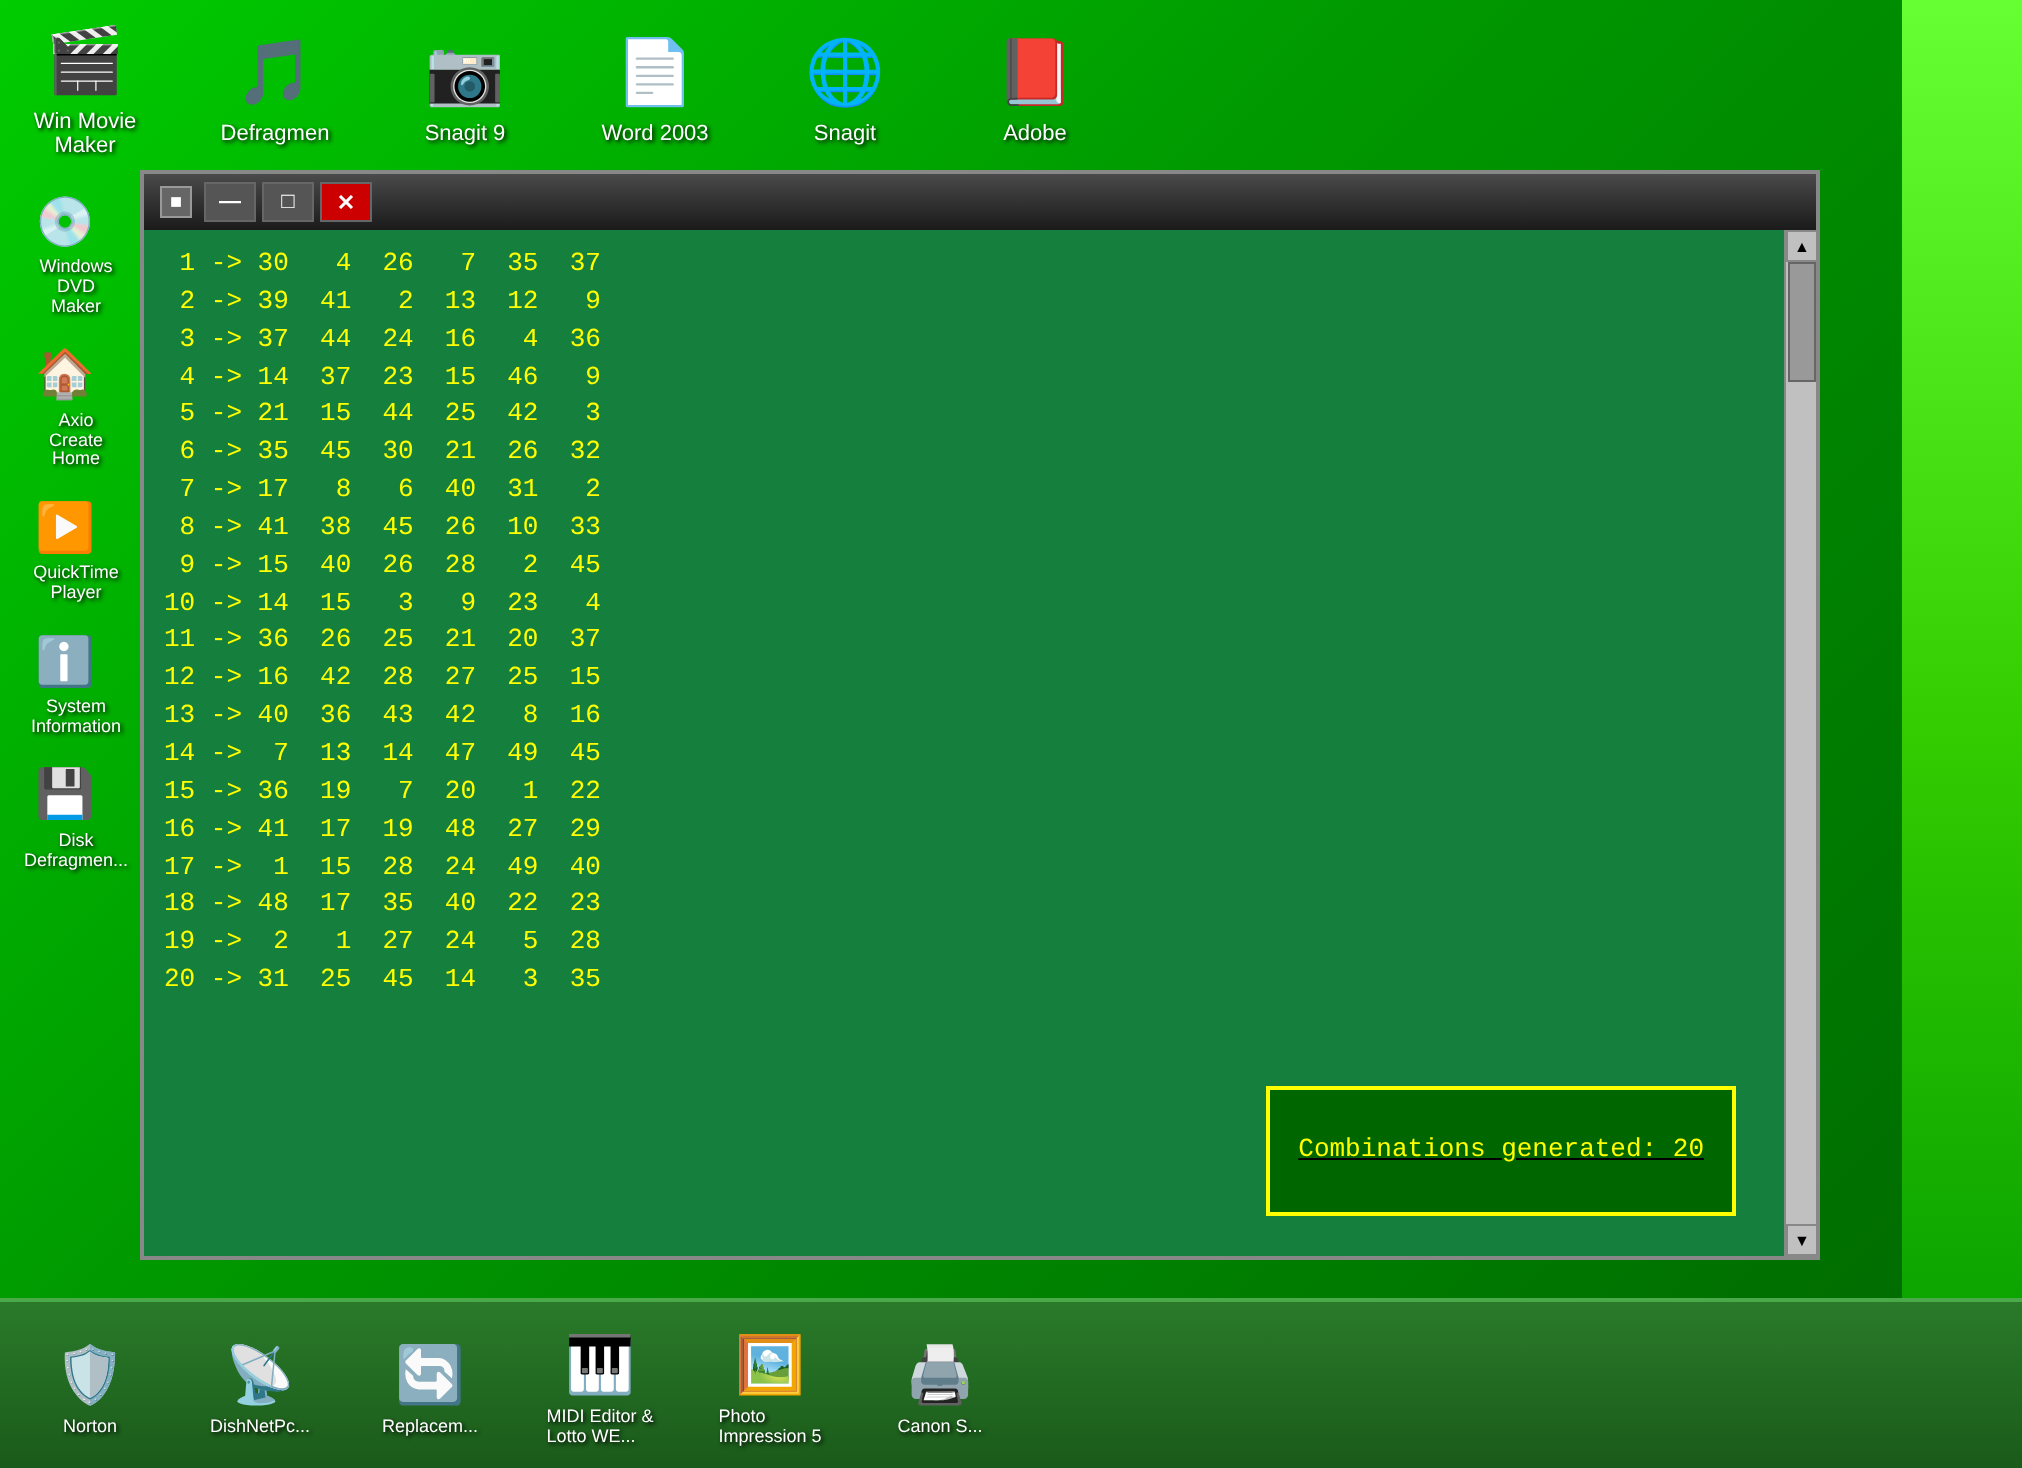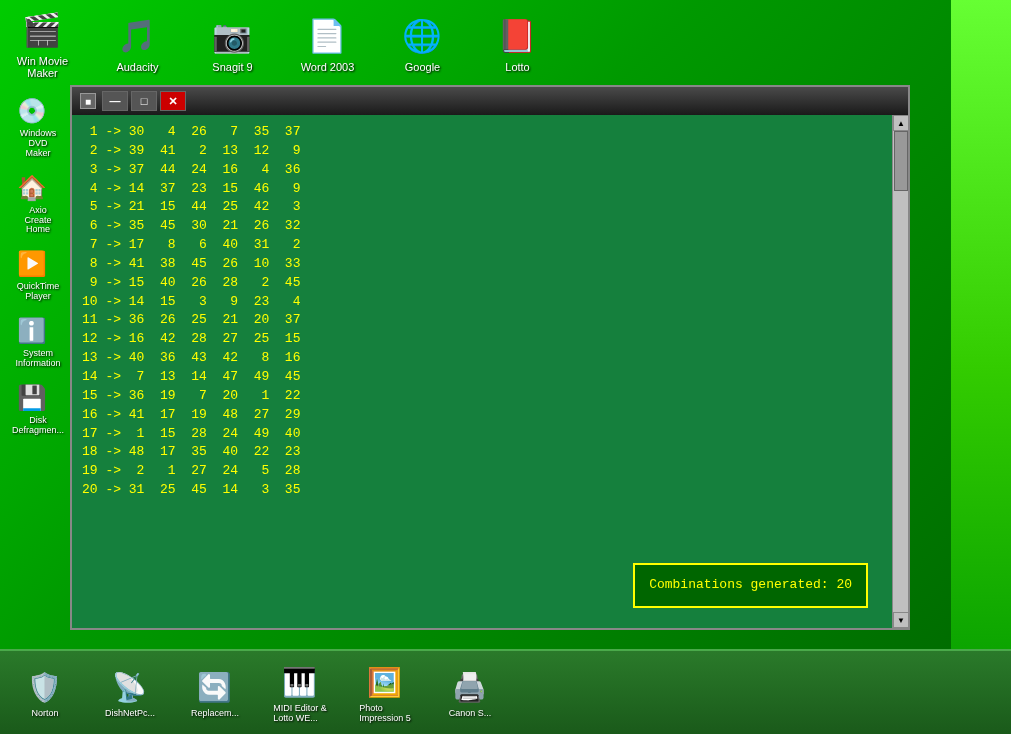--- a/index.html
+++ b/index.html
@@ -221,22 +221,23 @@
       border: 1px solid #666;
       margin: 0 1px;
     }
 
     
     .prompt-box {
       position: absolute;
       bottom: 20px;
       right: 40px;
       border: 2px solid #ffff00;
-      padding: 10px 14px;
+      padding: 20px 14px;
       background: #006600;
+      text-decoration: underline;
     }
 
     .prompt-text {
       font-family: 'Courier New', monospace;
       font-size: 13px;
       color: #ffff00;
       line-height: 1.6;
     }
 
     
@@ -284,37 +285,37 @@
 <div class="bg-right"></div>
 
 <div class="desktop-icons-top">
   <div class="desktop-icon">
     <div class="icon-img">🎬</div>
     <div class="icon-label">Win Movie
 Maker</div>
   </div>
   <div class="desktop-icon">
     <div class="icon-img">🎵</div>
-    <div class="icon-label">Audacity</div>
+    <div class="icon-label">Defragmen</div>
   </div>
   <div class="desktop-icon">
     <div class="icon-img">📷</div>
     <div class="icon-label">Snagit 9</div>
   </div>
   <div class="desktop-icon">
     <div class="icon-img">📄</div>
     <div class="icon-label">Word 2003</div>
   </div>
   <div class="desktop-icon">
     <div class="icon-img">🌐</div>
-    <div class="icon-label">Google</div>
+    <div class="icon-label">Snagit</div>
   </div>
   <div class="desktop-icon">
     <div class="icon-img">📕</div>
-    <div class="icon-label">Lotto</div>
+    <div class="icon-label">Adobe</div>
   </div>
 </div>
 
 <div class="sidebar-icons">
   <div class="sidebar-icon">
     <div class="icon-img">💿</div>
     <div class="icon-label">Windows<br>DVD Maker</div>
   </div>
   <div class="sidebar-icon">
     <div class="icon-img">🏠</div>

